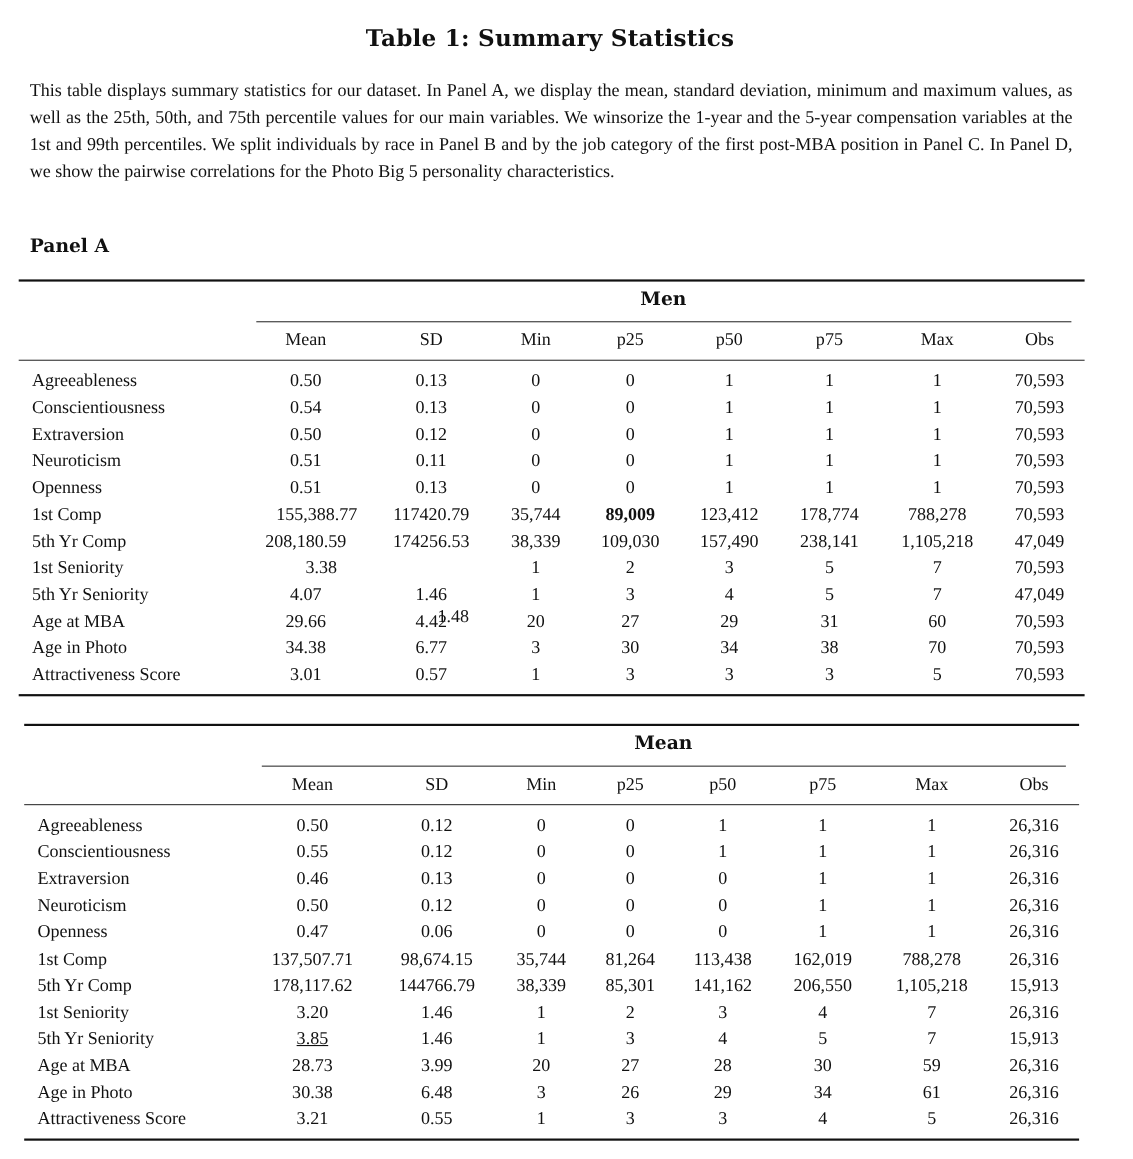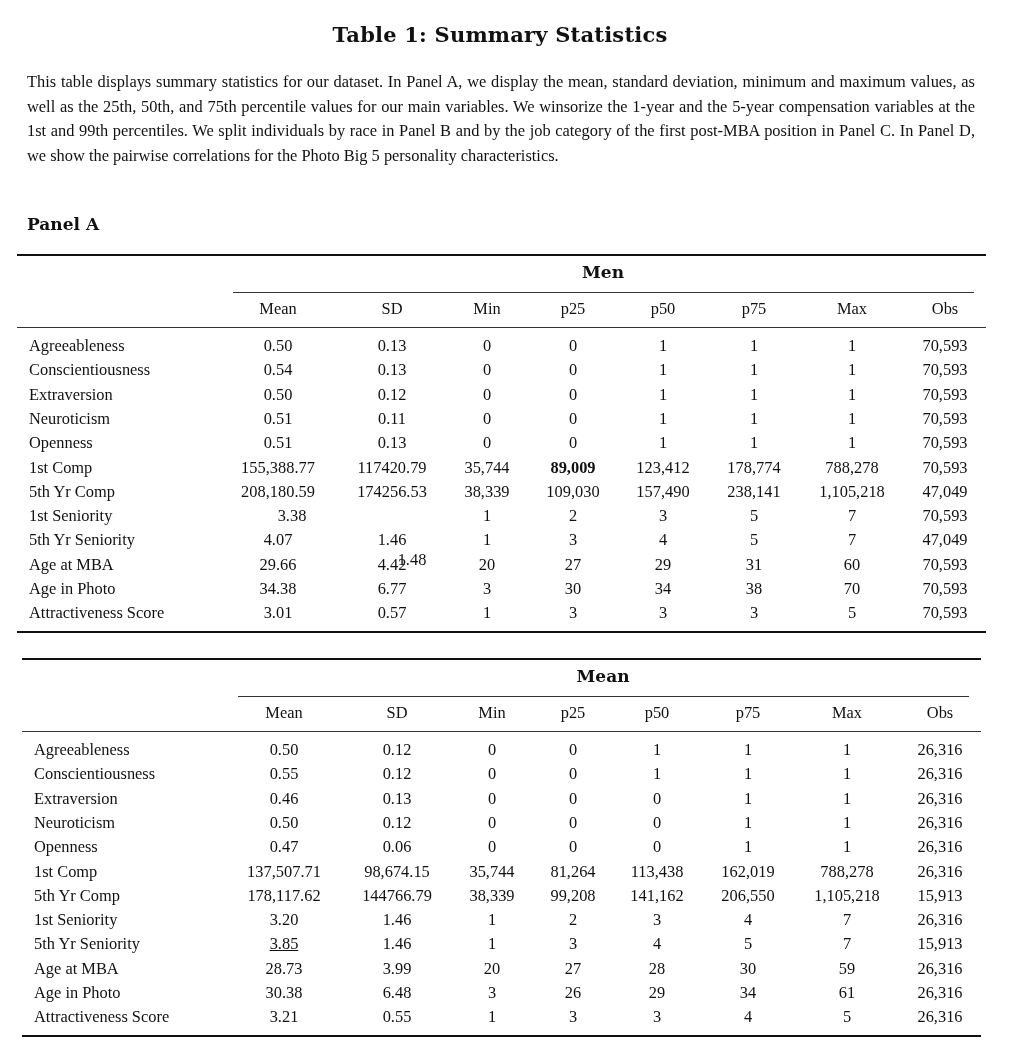--- a/index.html
+++ b/index.html
@@ -103,21 +103,21 @@
       <div class="rowlabel" style="left: 29px; top: 433.2px;">Openness</div>
       <div class="cell" style="left: 278px; top: 433.2px;">0.51</div>
       <div class="cell" style="left: 392px; top: 433.2px;">0.13</div>
       <div class="cell" style="left: 487px; top: 433.2px;">0</div>
       <div class="cell" style="left: 573px; top: 433.2px;">0</div>
       <div class="cell" style="left: 663px; top: 433.2px;">1</div>
       <div class="cell" style="left: 754px; top: 433.2px;">1</div>
       <div class="cell" style="left: 852px; top: 433.2px;">1</div>
       <div class="cell" style="left: 945px; top: 433.2px;">70,593</div>
       <div class="rowlabel" style="left: 29px; top: 457.5px;">1st Comp</div>
-      <div class="cell" style="left: 278px; top: 457.5px;">155,388.77</div>
+      <div class="cell" style="left: 288px; top: 457.5px;">155,388.77</div>
       <div class="cell" style="left: 392px; top: 457.5px;">117420.79</div>
       <div class="cell" style="left: 487px; top: 457.5px;">35,744</div>
       <div class="cell" style="left: 573px; top: 457.5px; font-weight: bold;">89,009</div>
       <div class="cell" style="left: 663px; top: 457.5px;">123,412</div>
       <div class="cell" style="left: 754px; top: 457.5px;">178,774</div>
       <div class="cell" style="left: 852px; top: 457.5px;">788,278</div>
       <div class="cell" style="left: 945px; top: 457.5px;">70,593</div>
       <div class="rowlabel" style="left: 29px; top: 481.8px;">5th Yr Comp</div>
       <div class="cell" style="left: 278px; top: 481.8px;">208,180.59</div>
       <div class="cell" style="left: 392px; top: 481.8px;">174256.53</div>
@@ -238,21 +238,21 @@
       <div class="cell" style="left: 492px; top: 861.5px;">35,744</div>
       <div class="cell" style="left: 573px; top: 861.5px;">81,264</div>
       <div class="cell" style="left: 657px; top: 861.5px;">113,438</div>
       <div class="cell" style="left: 748px; top: 861.5px;">162,019</div>
       <div class="cell" style="left: 847px; top: 861.5px;">788,278</div>
       <div class="cell" style="left: 940px; top: 861.5px;">26,316</div>
       <div class="rowlabel" style="left: 34px; top: 885.8px;">5th Yr Comp</div>
       <div class="cell" style="left: 284px; top: 885.8px;">178,117.62</div>
       <div class="cell" style="left: 397px; top: 885.8px;">144766.79</div>
       <div class="cell" style="left: 492px; top: 885.8px;">38,339</div>
-      <div class="cell" style="left: 573px; top: 885.8px;">99,208</div>
+      <div class="cell" style="left: 573px; top: 885.8px;">85,301</div>
       <div class="cell" style="left: 657px; top: 885.8px;">141,162</div>
       <div class="cell" style="left: 748px; top: 885.8px;">206,550</div>
       <div class="cell" style="left: 847px; top: 885.8px;">1,105,218</div>
       <div class="cell" style="left: 940px; top: 885.8px;">15,913</div>
       <div class="rowlabel" style="left: 34px; top: 910.1px;">1st Seniority</div>
       <div class="cell" style="left: 284px; top: 910.1px;">3.20</div>
       <div class="cell" style="left: 397px; top: 910.1px;">1.46</div>
       <div class="cell" style="left: 492px; top: 910.1px;">1</div>
       <div class="cell" style="left: 573px; top: 910.1px;">2</div>
       <div class="cell" style="left: 657px; top: 910.1px;">3</div>

